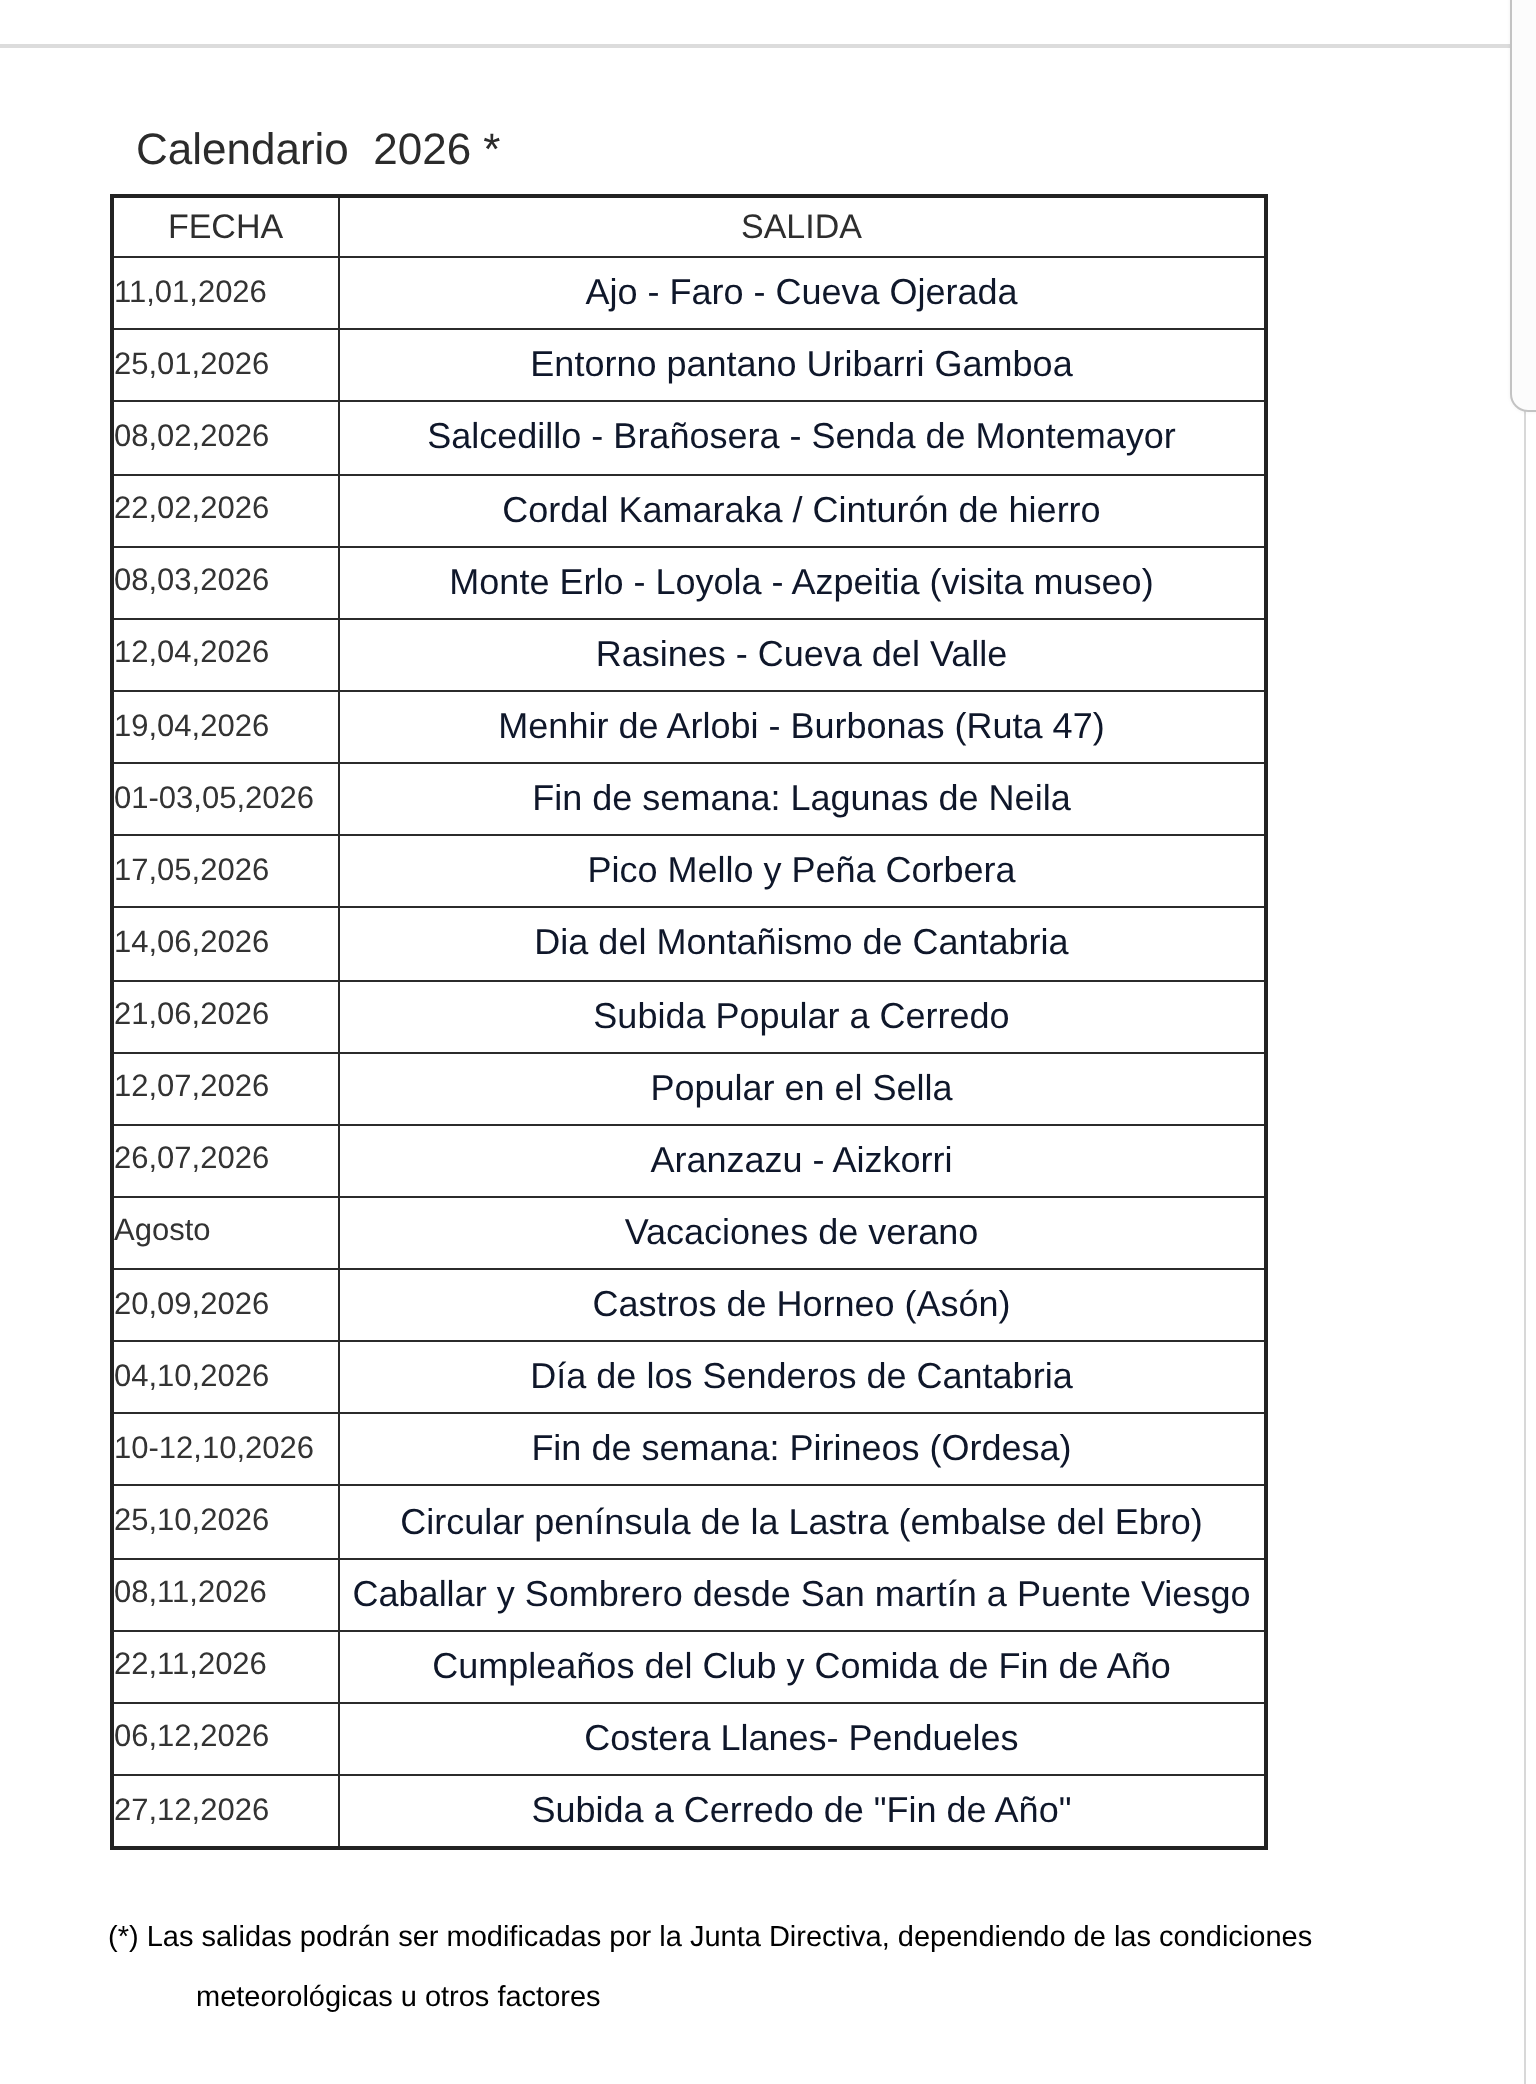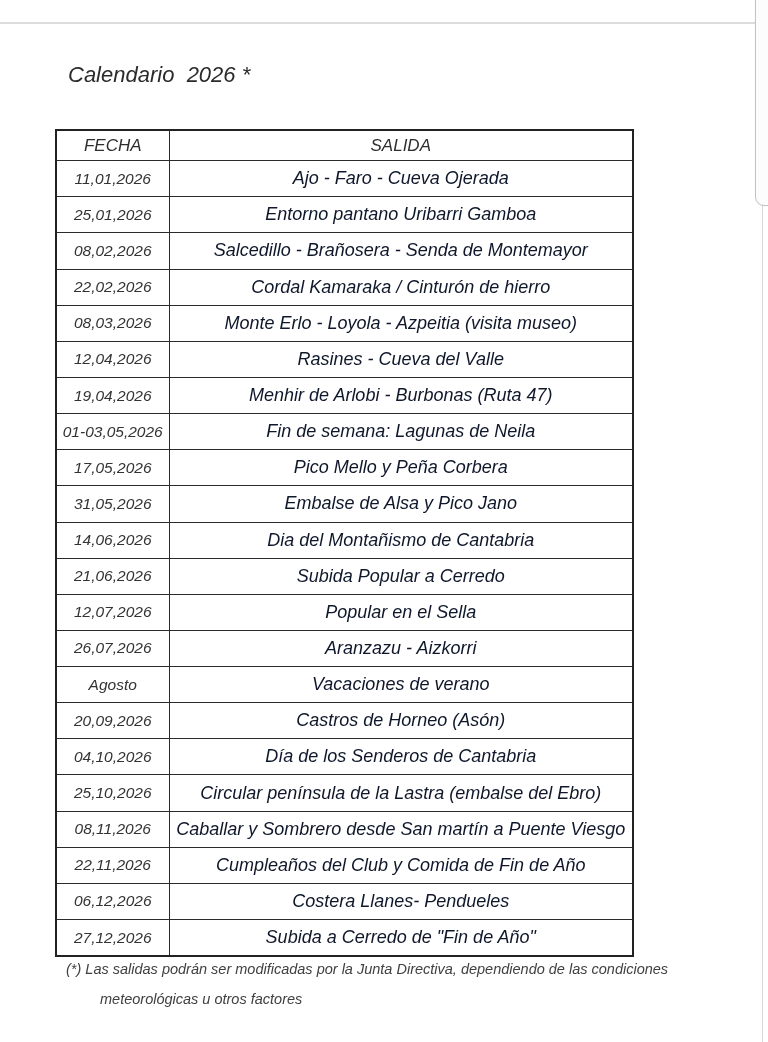--- a/index.html
+++ b/index.html
@@ -8,21 +8,20 @@
     background: #ffffff;
   }
   #screen {
     position: relative;
     width: 768px;
     height: 1042px;
     background: #ffffff;
     overflow: hidden;
     font-family: "Liberation Sans", "DejaVu Sans", sans-serif;
     color: #303030;
-    font-style: italic;
   }
   
   .page-top-line {
     position: absolute;
     left: 0;
     top: 22px;
     width: 762px;
     height: 2px;
     background: #dcdcdc;
   }
@@ -59,21 +58,20 @@
   .cal-table-wrap {
     position: absolute;
     left: 55px;
     top: 97px;
   }
   table.cal-table {
     border-collapse: collapse;
     table-layout: fixed;
     width: 579px;
     height: 828px;
-    margin-top: 32px;
   }
   table.cal-table th,
   table.cal-table td {
     border: 1.5px solid #2b2b2b;
     padding: 0;
     overflow: hidden;
     white-space: nowrap;
   }
   table.cal-table {
     border: 2px solid #222222;
@@ -89,41 +87,40 @@
     color: #2e2e2e;
   }
   th.h-salida {
     text-align: center;
     padding-left: 14px;
     font-weight: normal;
     font-size: 17px;
     color: #2e2e2e;
   }
   td.c-fecha {
-    text-align: center;
     font-size: 15.5px;
     color: #333333;
   }
   td.c-salida {
     text-align: center;
     padding-left: 14px;
     font-size: 18px;
     color: #0f172a;
   }
   .footnote {
     position: absolute;
-    left: 66px;
+    left: 54px;
     top: 954px;
     width: 660px;
     font-size: 14.5px;
     line-height: 30px;
-    color: #404040;
+    color: #000000;
   }
   .footnote .fn-line2 {
-    margin-left: 34px;
+    margin-left: 44px;
   }
 </style>
 </head>
 <body>
 
 <div id="screen">
 
   <div class="page-top-line"></div>
   <div class="scroll-track-line"></div>
   <div class="scroll-thumb"></div>
@@ -173,24 +170,20 @@
           </tr>
           <tr>
             <td class="c-fecha">01-03,05,2026</td>
             <td class="c-salida">Fin de semana: Lagunas de Neila</td>
           </tr>
           <tr>
             <td class="c-fecha">17,05,2026</td>
             <td class="c-salida">Pico Mello y Peña Corbera</td>
           </tr>
           <tr>
-            <td class="c-fecha">31,05,2026</td>
-            <td class="c-salida">Embalse de Alsa y Pico Jano</td>
-          </tr>
-          <tr>
             <td class="c-fecha">14,06,2026</td>
             <td class="c-salida">Dia del Montañismo de Cantabria</td>
           </tr>
           <tr>
             <td class="c-fecha">21,06,2026</td>
             <td class="c-salida">Subida Popular a Cerredo</td>
           </tr>
           <tr>
             <td class="c-fecha">12,07,2026</td>
             <td class="c-salida">Popular en el Sella</td>
@@ -203,20 +196,24 @@
             <td class="c-fecha">Agosto</td>
             <td class="c-salida">Vacaciones de verano</td>
           </tr>
           <tr>
             <td class="c-fecha">20,09,2026</td>
             <td class="c-salida">Castros de Horneo (Asón)</td>
           </tr>
           <tr>
             <td class="c-fecha">04,10,2026</td>
             <td class="c-salida">Día de los Senderos de Cantabria</td>
+          </tr>
+          <tr>
+            <td class="c-fecha">10-12,10,2026</td>
+            <td class="c-salida">Fin de semana: Pirineos (Ordesa)</td>
           </tr>
           <tr>
             <td class="c-fecha">25,10,2026</td>
             <td class="c-salida">Circular península de la Lastra (embalse del Ebro)</td>
           </tr>
           <tr>
             <td class="c-fecha">08,11,2026</td>
             <td class="c-salida">Caballar y Sombrero desde San martín a Puente Viesgo</td>
           </tr>
           <tr>

